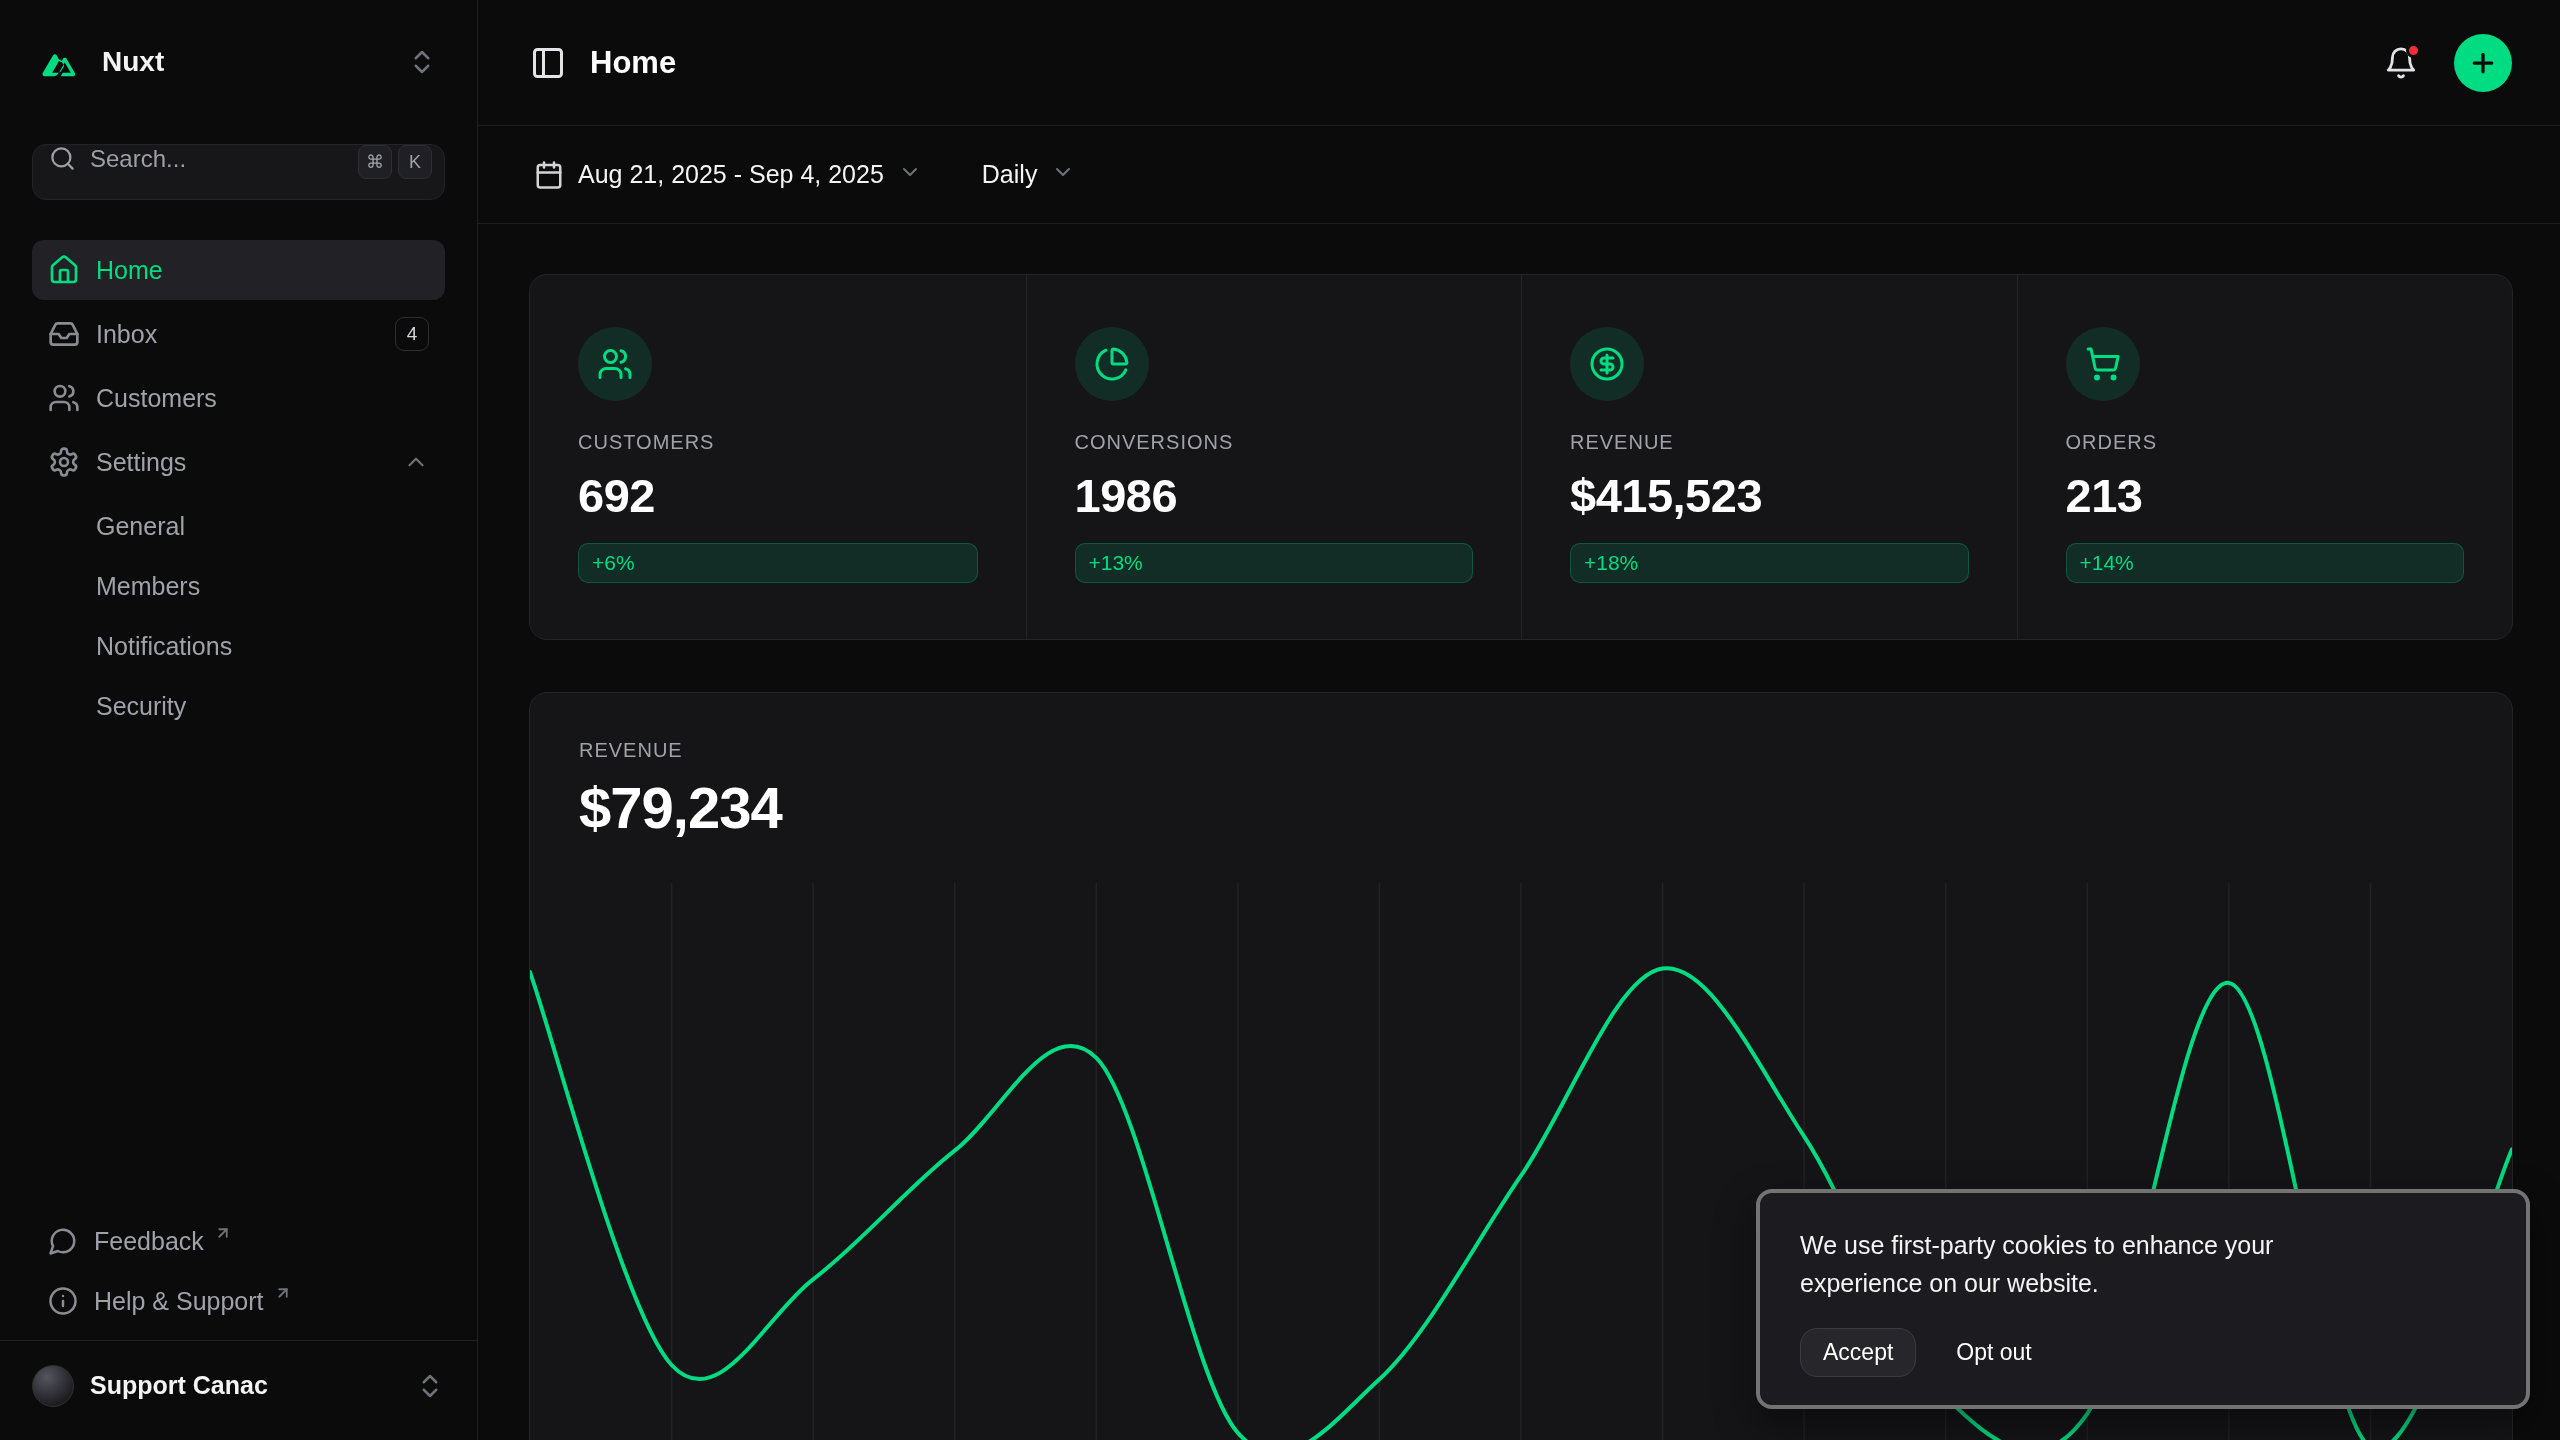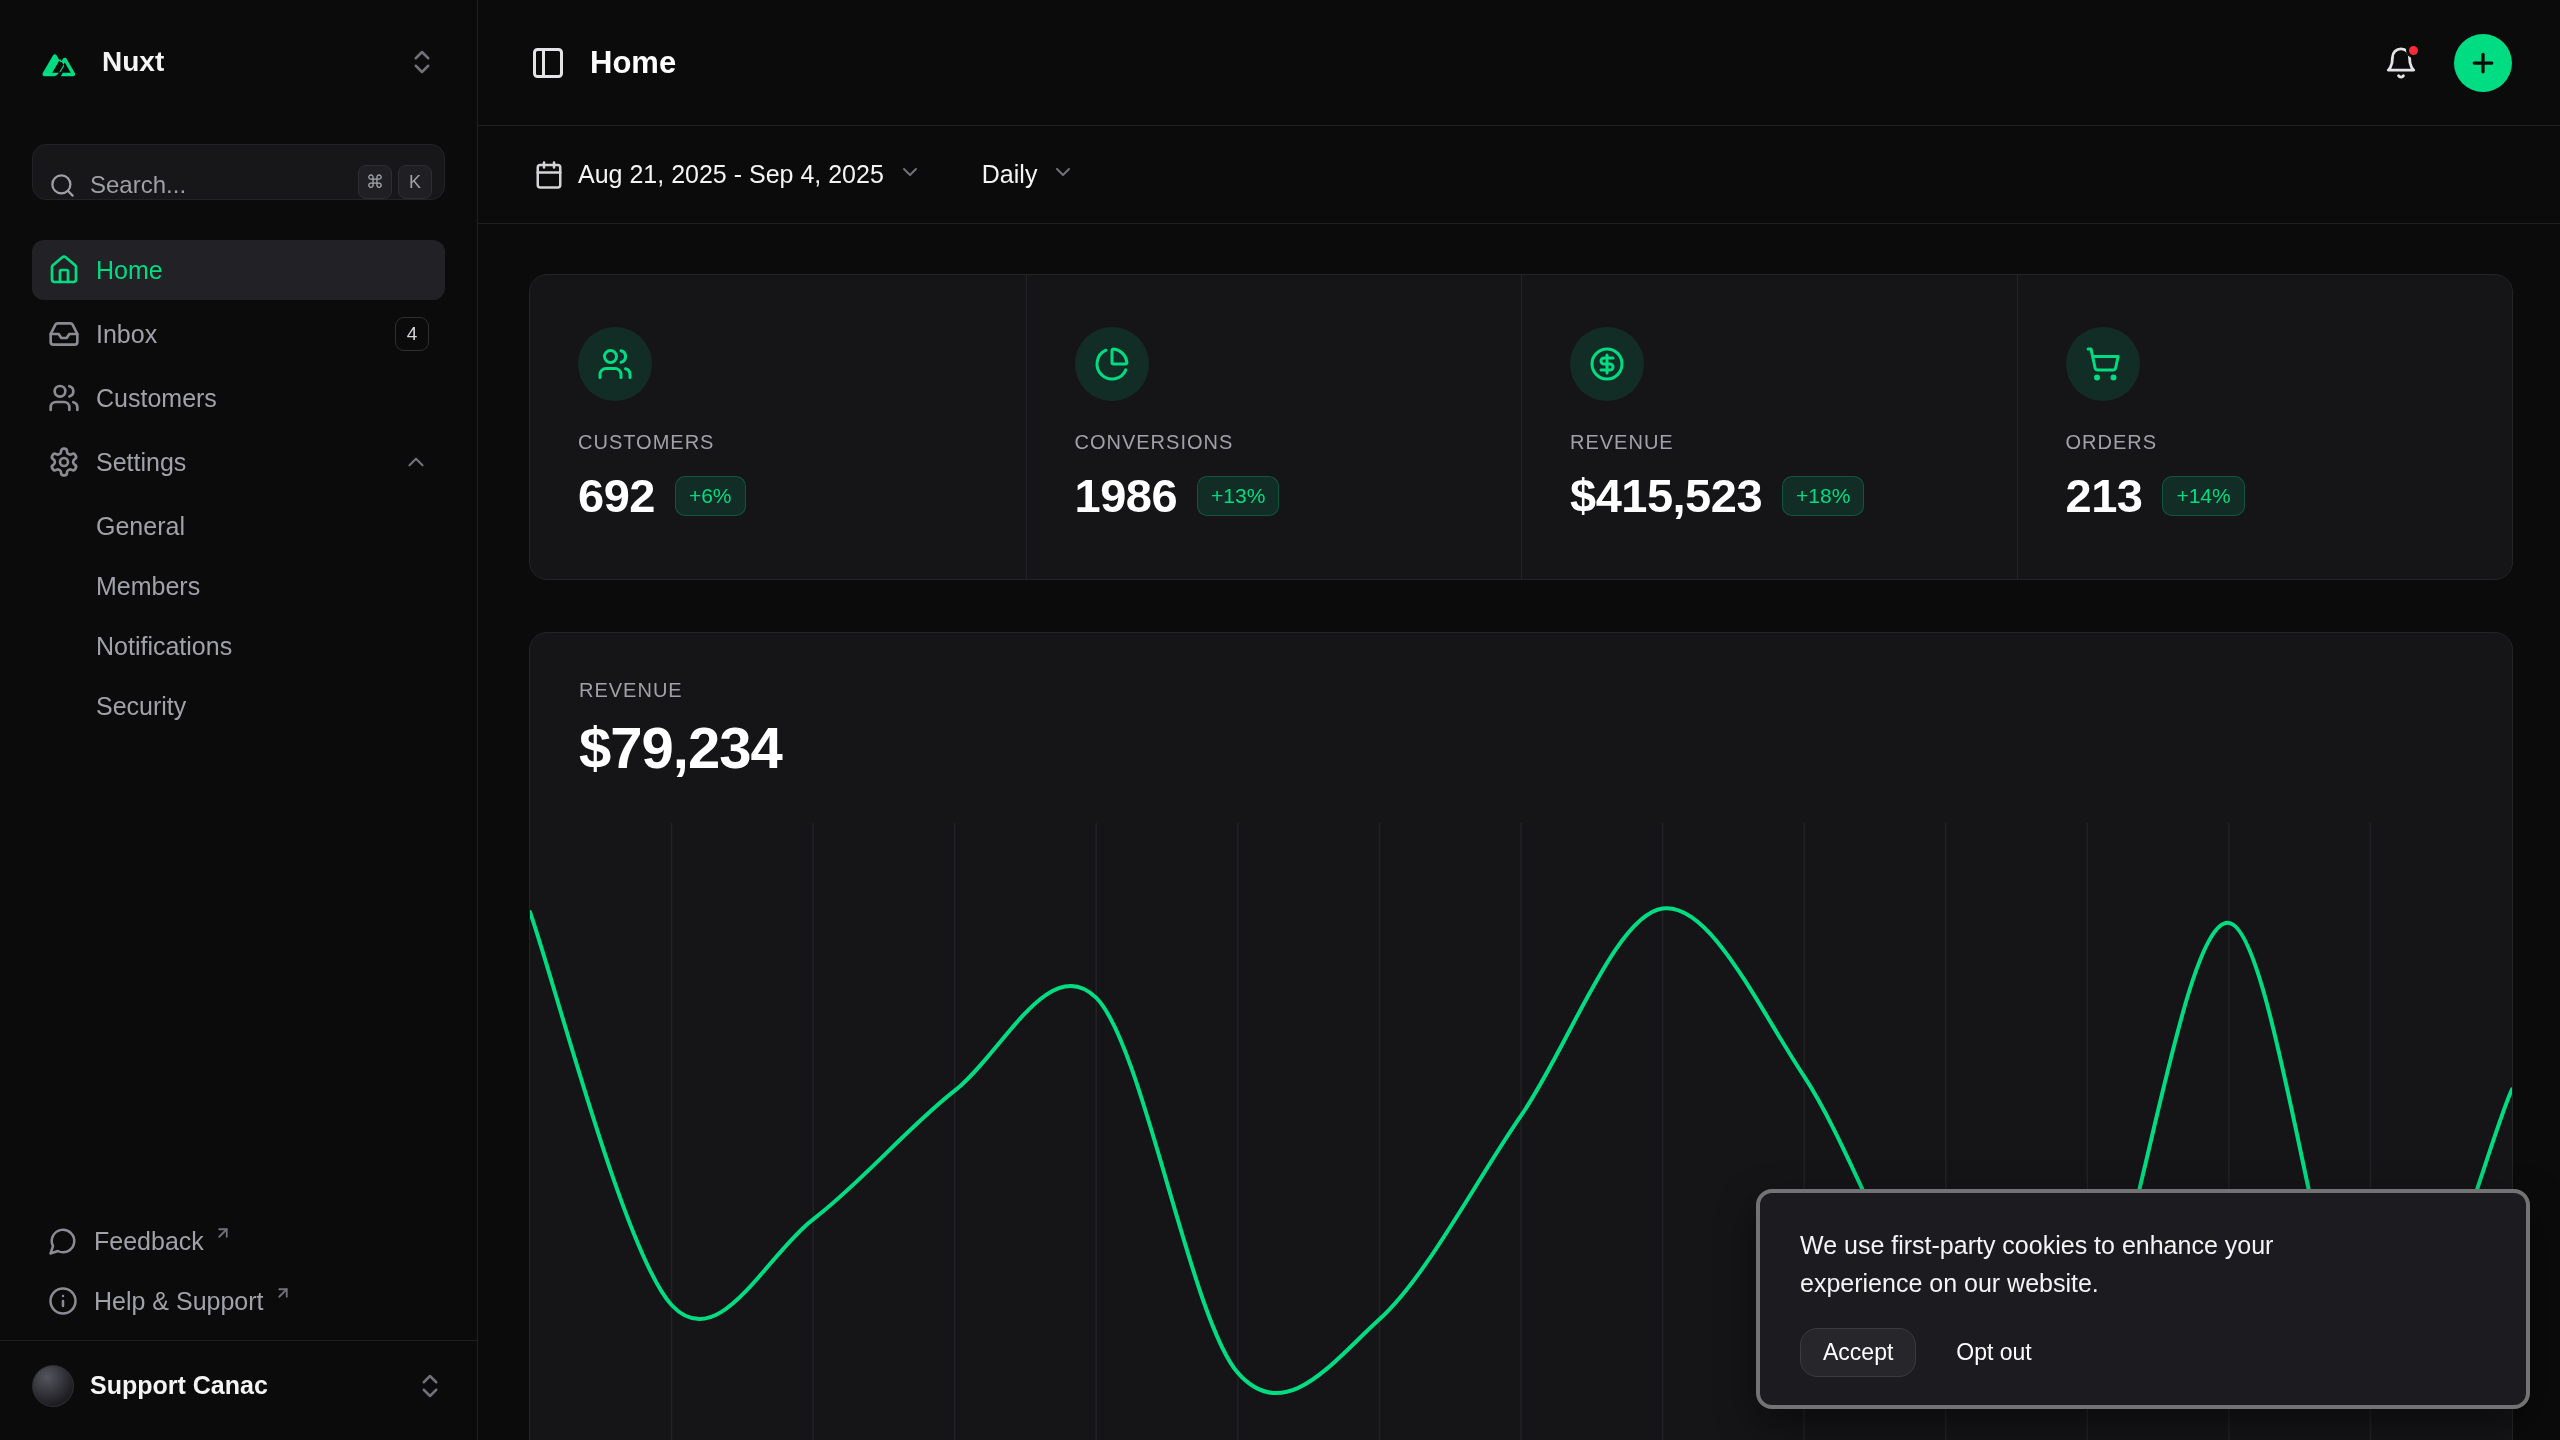--- a/index.html
+++ b/index.html
@@ -23,21 +23,21 @@
     height: 52px; padding: 0 8px; border-radius: 12px; cursor: pointer;
   }
   .team-switcher .logo svg { width: 44px; height: 32px; display: block; }
   .team-name { font-size: 28px; font-weight: 600; color: #f4f4f5; }
   .chevrons { margin-left: auto; color: #71717a; display: grid; place-items: center; }
   .chevrons svg { width: 30px; height: 30px; }
 
   .searchbox {
     margin-top: 56px; height: 56px; border-radius: 14px;
     background: #17171a; border: 1px solid #232327;
-    display: flex; align-items: flex-end; gap: 14px;
+    display: flex; align-items: flex-start; gap: 14px;
     padding: 0 12px 0 16px; color: #9f9fa8; font-size: 24px; cursor: pointer;
   }
   .searchbox .sicon { width: 27px; height: 27px; color: #9f9fa8; }
   .kbds { margin-left: auto; display: flex; gap: 6px; }
   kbd {
     min-width: 34px; height: 34px; padding: 0 7px;
     border: 1px solid #2e2e33; background: #202024; border-radius: 8px;
     display: grid; place-items: center;
     font-size: 18px; color: #a1a1aa; font-family: inherit;
   }
@@ -133,21 +133,21 @@
   }
   .stat { padding: 52px 48px 56px; cursor: pointer; }
   .stat + .stat { border-left: 1px solid #242428; }
   .stat-icon {
     width: 74px; height: 74px; border-radius: 50%;
     background: rgba(0,220,130,.12); color: #00dc82;
     display: grid; place-items: center;
   }
   .stat-icon svg { width: 36px; height: 36px; }
   .stat-label { margin-top: 30px; font-size: 20px; font-weight: 500; color: #a1a1aa; letter-spacing: .05em; }
-  .stat-row { margin-top: 14px; display: flex; align-items: center; gap: 20px; }
+  .stat-row { margin-top: 14px; display: flex; gap: 20px; flex-direction: column; }
   .stat-value { font-size: 47px; font-weight: 700; color: #fff; letter-spacing: -.5px; }
   .pill {
     font-size: 21px; font-weight: 500; color: #00dc82;
     background: rgba(0,220,130,.12);
     box-shadow: inset 0 0 0 1px rgba(0,220,130,.25);
     border-radius: 10px; padding: 8px 14px; white-space: nowrap;
   }
 
   .revenue-panel {
     margin-top: 52px; height: 900px;

